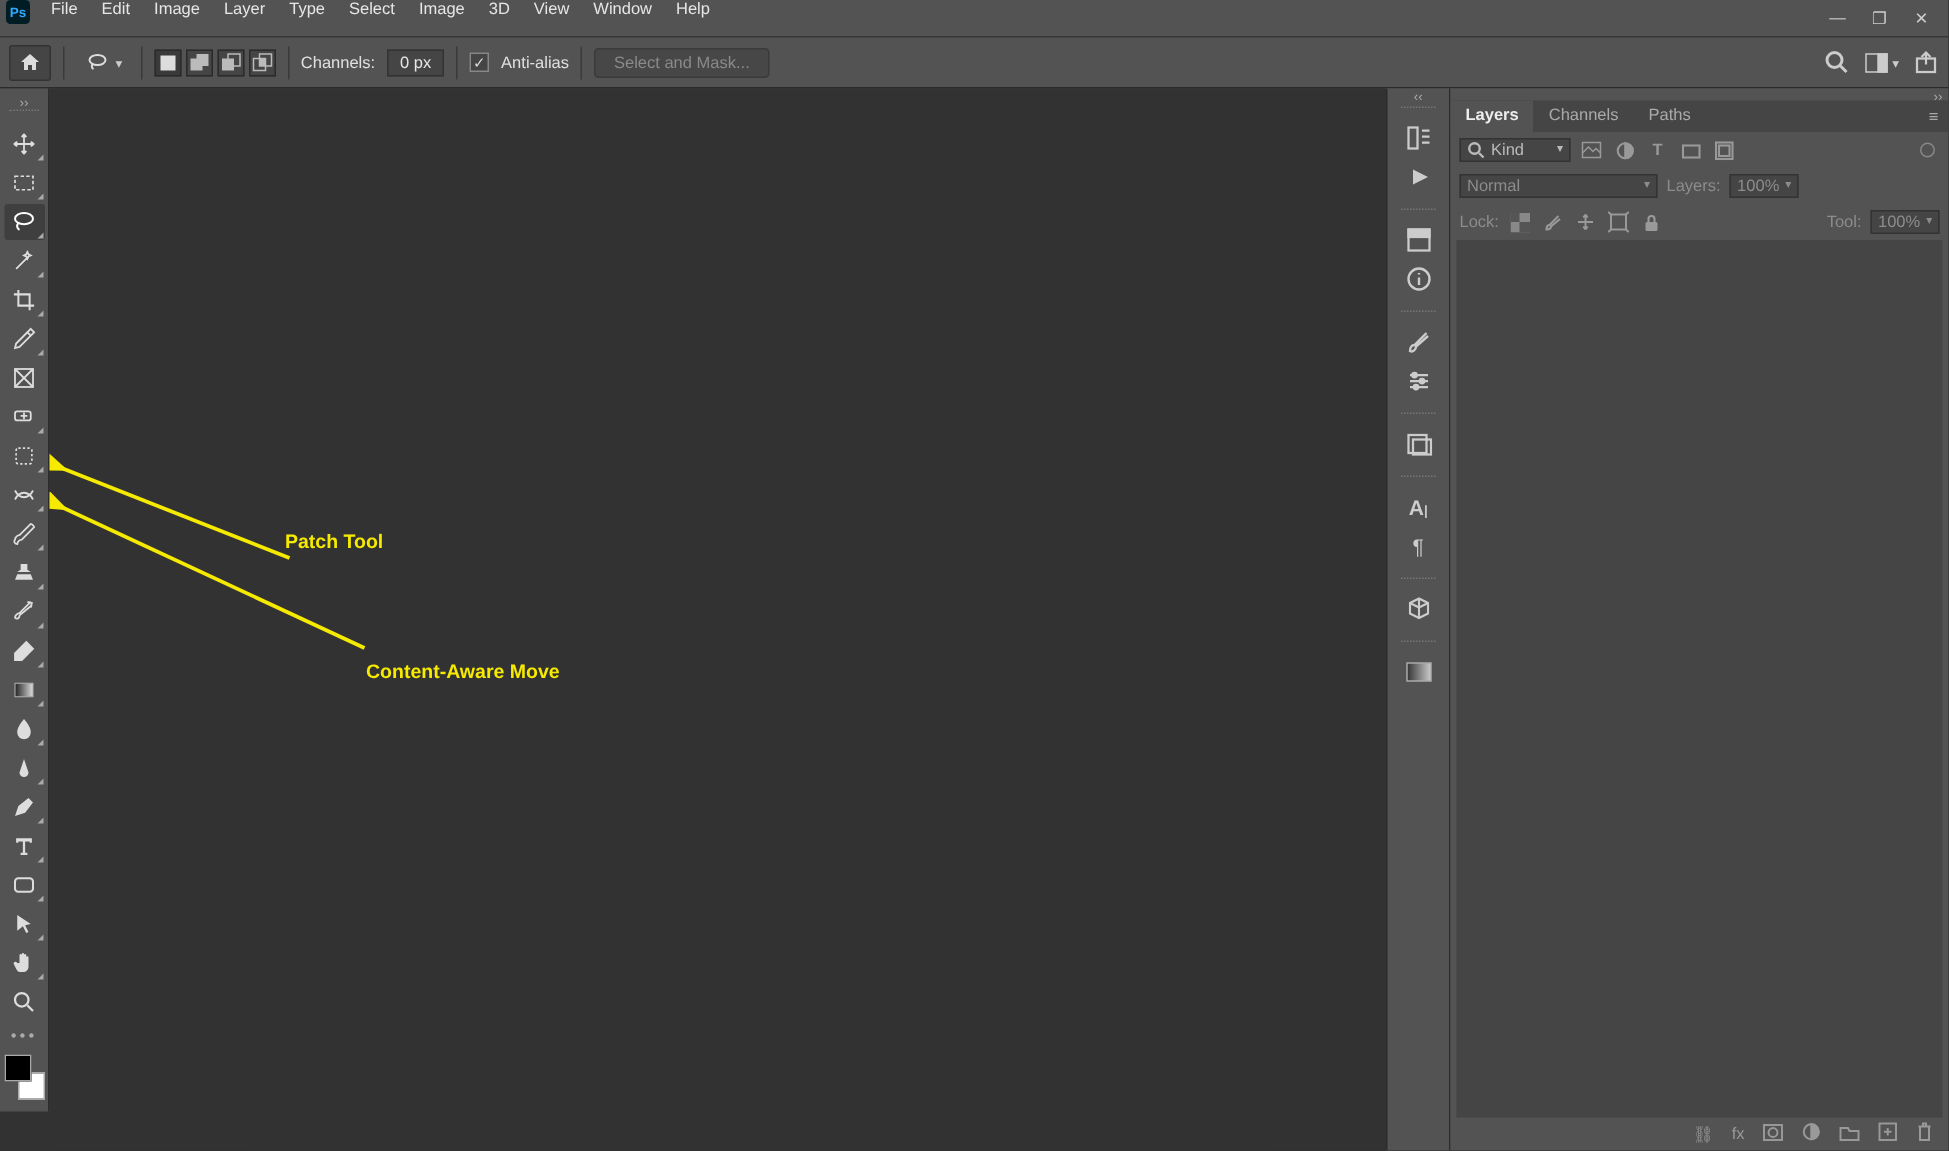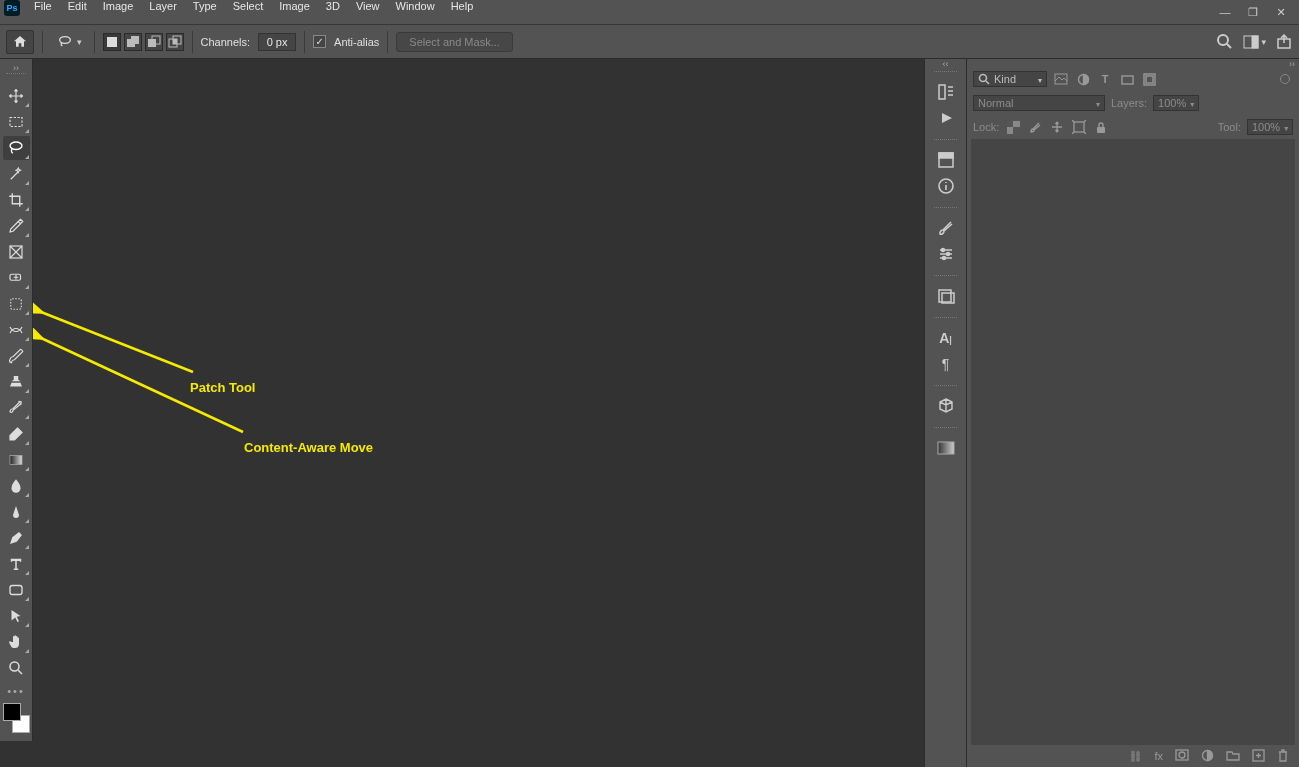--- a/index.html
+++ b/index.html
@@ -49,21 +49,21 @@
 .iconcol .gripv{height:5px;width:55%;border-top:1px dotted #777;margin-bottom:3px;}
 .iconcol .ib{width:36px;height:26px;display:flex;align-items:center;justify-content:center;color:#ccc;}
 
 .layerspanel{flex:1;display:flex;flex-direction:column;background:#535353;}
 .layerspanel .collapse{height:8px;font-size:9px;color:#aaa;text-align:right;padding-right:4px;}
 .layerspanel .tabs{height:21px;display:flex;align-items:stretch;background:#454545;}
 .layerspanel .tab{padding:4px 10px 0;color:#aaa;font-size:11px;}
 .layerspanel .tab.active{background:#535353;color:#eee;font-weight:600;}
 .layerspanel .pmenu{margin-left:auto;width:20px;display:flex;align-items:center;justify-content:center;color:#aaa;}
 .filterrow,.blendrow,.lockrow{display:flex;align-items:center;gap:6px;padding:4px 6px;}
-.sel{background:#454545;border:1px solid #333;display:flex;align-items:flex-end;padding:1px 4px;color:#bbb;gap:4px;}
+.sel{background:#454545;border:1px solid #333;display:flex;align-items:flex-start;padding:1px 4px;color:#bbb;gap:4px;}
 .smicon{width:16px;height:16px;display:flex;align-items:center;justify-content:center;color:#999;}
 .layerspanel .body{flex:1;background:#454545;margin:0 4px;}
 .layerspanel .footer{height:22px;display:flex;align-items:center;justify-content:flex-end;gap:12px;padding:0 10px;color:#999;}
 
 .annot{position:absolute;color:#f5ea00;font-weight:600;font-size:13px;pointer-events:none;}
 svg.arrow{position:absolute;pointer-events:none;}
 
 .muted{color:#8c8c8c;}
 </style>
 </head>
@@ -323,21 +323,21 @@
   <line x1="160" y1="72" x2="8" y2="12" stroke="#f5ea00" stroke-width="2.5" marker-end="url(#ah1)"></line>
 </svg>
 <svg class="arrow" style="left:33px;top:328px" width="215" height="120">
   <defs>
       <marker id="ah2" markerWidth="10" markerHeight="10" refX="2" refY="3" orient="auto">
         <path d="M8 0L0 3l8 3z" fill="#f5ea00"></path>
       </marker>
     </defs>
   <line x1="210" y1="104" x2="8" y2="10" stroke="#f5ea00" stroke-width="2.5" marker-end="url(#ah2)"></line>
 </svg>
-<div class="annot" style="left:190px;top:380px">Patch Tool</div>
+<div class="annot" style="left:190px;top:353px">Patch Tool</div>
 <div class="annot" style="left:244px;top:440px">Content-Aware Move</div>
 
 <div class="dock">
   <div class="iconcol">
     <div class="collapse">‹‹</div>
     <div class="grp">
         <div class="gripv"></div>
       <div class="ib">
           <svg width="18" height="18" fill="none" stroke="#ccc" stroke-width="1.5">
             <rect x="2" y="2" width="6" height="14"></rect>
@@ -418,20 +418,26 @@
               </linearGradient>
             </defs>
             <rect x="1" y="1" width="16" height="12" fill="url(#g2)" stroke="#aaa"></rect>
           </svg>
         </div>
     </div>
   </div>
 
   <div class="layerspanel">
     <div class="collapse">››</div>
+    <div class="tabs">
+      <div class="tab active">Layers</div>
+      <div class="tab">Channels</div>
+      <div class="tab">Paths</div>
+      <div class="pmenu">≡</div>
+    </div>
 
     <div class="filterrow">
       <div class="sel" style="width:74px">
         <svg width="12" height="12" fill="none" stroke="#bbb" stroke-width="1.6">
             <circle cx="5" cy="5" r="3.5"></circle>
             <path d="M8 8l3 3"></path>
           </svg>
         <span>Kind</span>
           <span style="margin-left:auto;font-size:8px">▾</span>
       </div>

